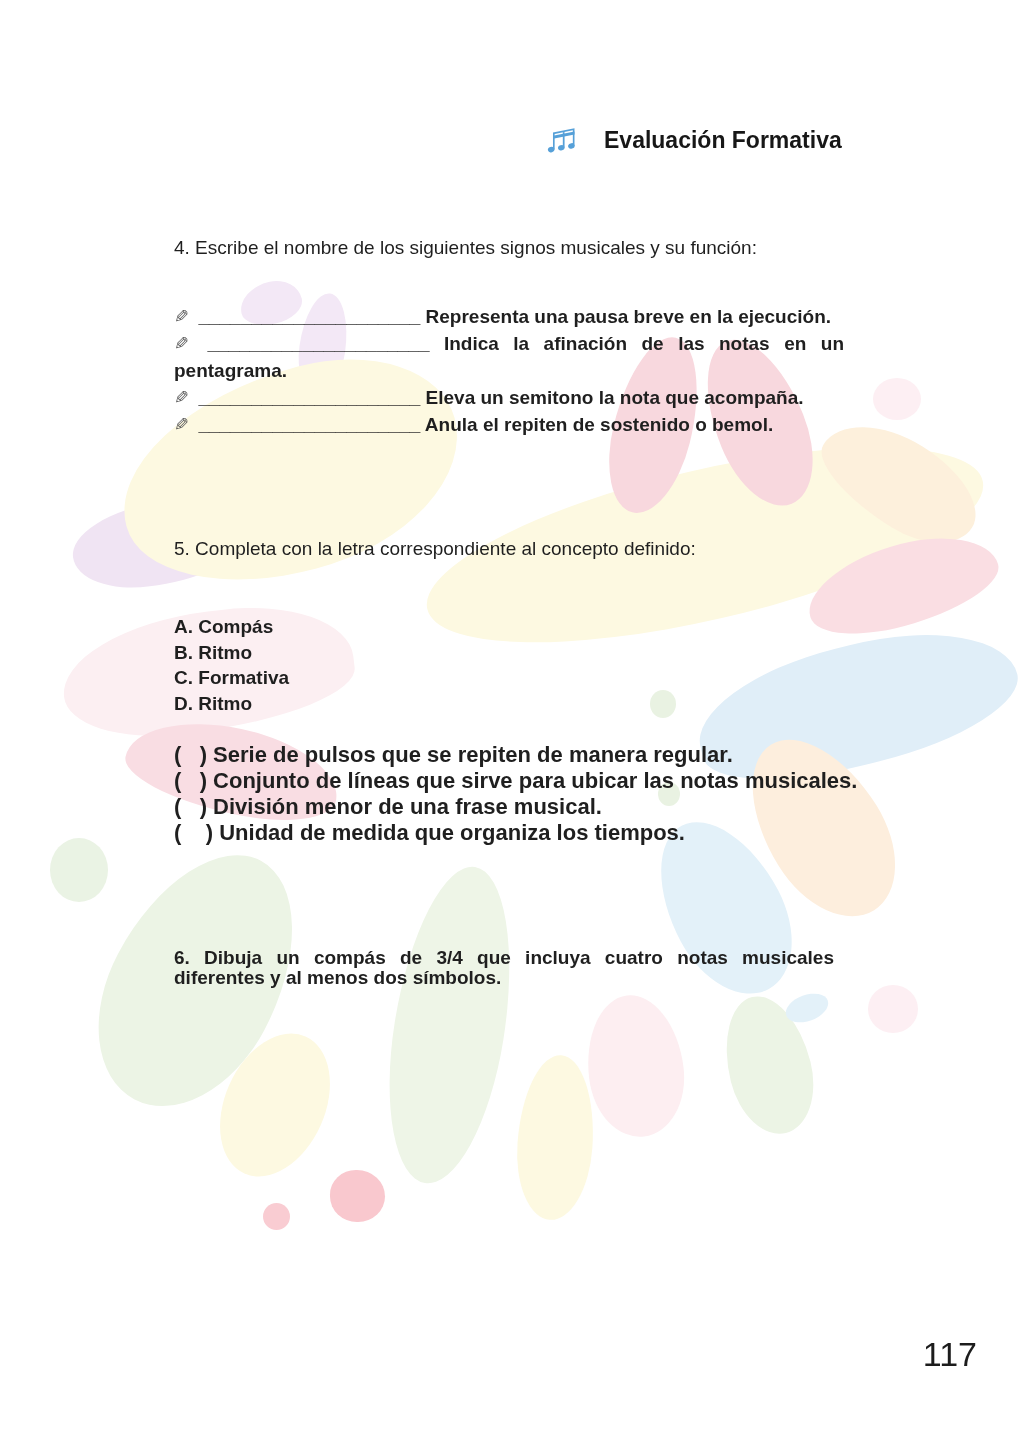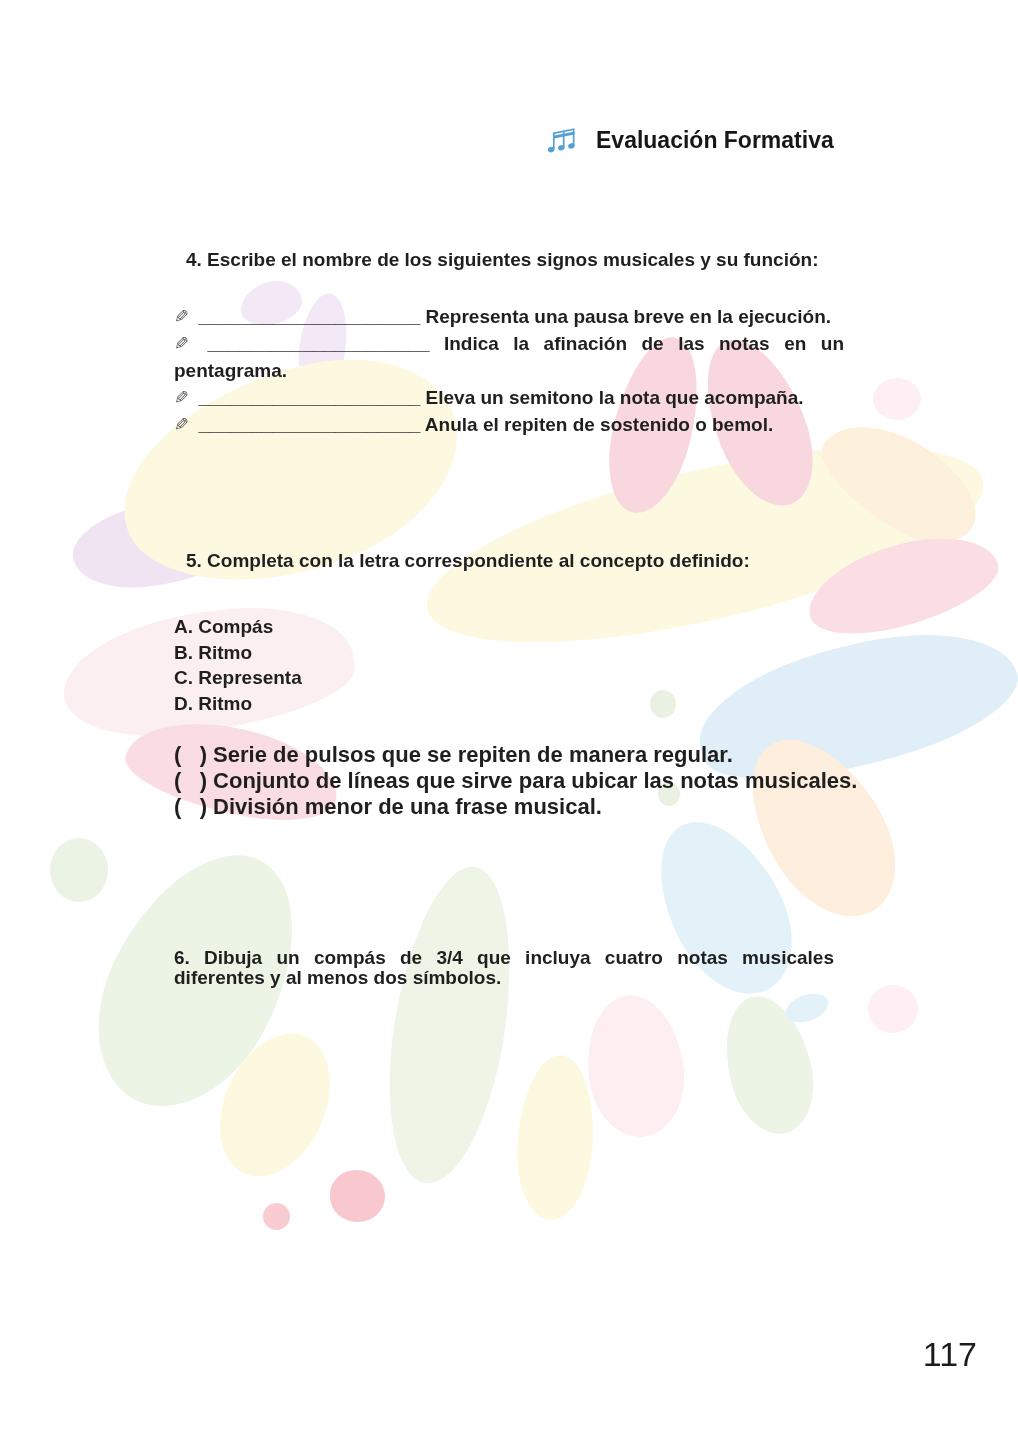--- a/index.html
+++ b/index.html
@@ -5,24 +5,24 @@
   html,body { margin:0; padding:0; background:#e9e9e9; }
   .page {
     position:relative; width:1018px; height:1440px; margin:0 auto;
     background:#ffffff; overflow:hidden;
     font-family:"Liberation Sans", sans-serif; color:#1f1f1f;
   }
   .bg { position:absolute; inset:0; z-index:0; }
   .blob { position:absolute; }
   .content-layer { position:absolute; inset:0; z-index:1; }
 
-  .title-row { position:absolute; left:546px; top:124px; display:flex; align-items:center; gap:16px; }
+  .title-row { position:absolute; left:546px; top:124px; display:flex; align-items:center; gap:24px; }
   .title-row h1 { margin:0; font-size:23px; font-weight:700; color:#171717; line-height:32px; }
 
-  .q-heading { position:absolute; left:174px; width:684px; margin:12px; font-size:19px; font-weight:700; line-height:26px; }
+  .q-heading { position:absolute; left:174px; width:684px; margin:0; font-size:19px; font-weight:400; line-height:26px; }
   .q4-heading { top:235px; }
   .q5-heading { top:536px; }
 
   .q4-items { position:absolute; left:174px; top:303px; width:670px; font-size:19px; font-weight:700; line-height:27px; }
   .q4-items p { margin:0; }
   .justified { text-align:justify; }
 
   .pencil {
     display:inline-block; transform:scaleX(-1);
     font-family:"DejaVu Sans", sans-serif; font-weight:400;
@@ -101,28 +101,29 @@
       <p class="justified"><span class="pencil">✎</span> <span class="blank">_____________________</span> <span>Indica la afinación de las notas en un pentagrama.</span></p>
       <p><span class="pencil">✎</span> <span class="blank">_____________________</span> <span>Eleva un semitono la nota que acompaña.</span></p>
       <p><span class="pencil">✎</span> <span class="blank">_____________________</span> <span>Anula el repiten de sostenido o bemol.</span></p>
     </div>
 
     <p class="q-heading q5-heading">5. Completa con la letra correspondiente al concepto definido:</p>
 
     <div class="q5-options">
       <div>A. Compás</div>
       <div>B. Ritmo</div>
-      <div>C. Representa</div>
+      <div>C. Formativa</div>
       <div>D. Ritmo</div>
     </div>
 
     <div class="q5-statements">
       <div>(&nbsp;&nbsp;&nbsp;) Serie de pulsos que se repiten de manera regular.</div>
       <div>(&nbsp;&nbsp;&nbsp;) Conjunto de líneas que sirve para ubicar las notas musicales.</div>
       <div>(&nbsp;&nbsp;&nbsp;) División menor de una frase musical.</div>
+      <div>(&nbsp;&nbsp;&nbsp;&nbsp;) Unidad de medida que organiza los tiempos.</div>
     </div>
 
     <p class="q6 justified">6. Dibuja un compás de 3/4 que incluya cuatro notas musicales diferentes y al menos dos símbolos.</p>
 
     <div class="page-number">117</div>
 
   </div>
 </div>
 
 </body></html>

